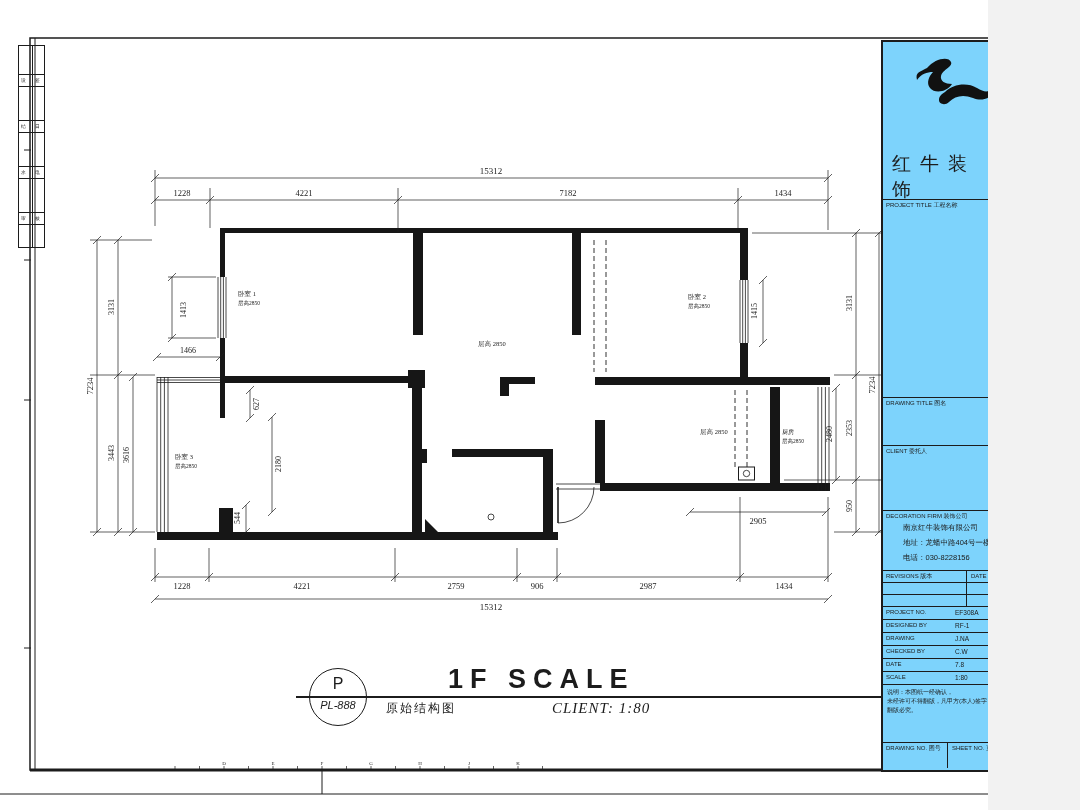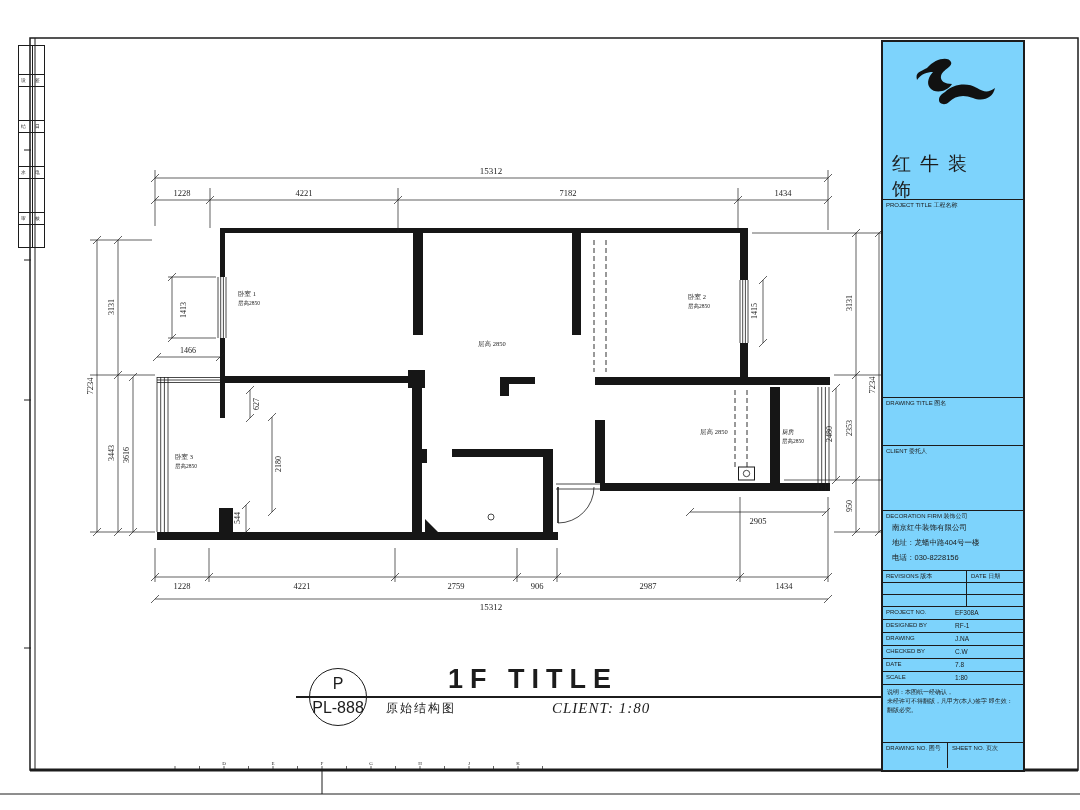--- a/index.html
+++ b/index.html
@@ -1,36 +1,36 @@
 <!DOCTYPE html>
 <html><head>
 <meta charset="utf-8">
 <style>
   html,body{margin:0;padding:0;background:#f2f2f2;}
-  #sheet{position:relative;width:1080px;height:810px;background:#ffffff;overflow:hidden;
+  #sheet{position:relative;width:988px;height:810px;background:#ffffff;overflow:hidden;
          font-family:"Liberation Sans",sans-serif;color:#1c1c1c;}
   .abs{position:absolute;}
   svg text{font-family:"Liberation Serif",serif;fill:#1c1c1c;}
   
   #tblock{left:881px;top:40px;width:140px;height:728px;border:2px solid #1c1c1c;background:#7dd3fc;}
   #tblock .sec{position:absolute;left:0;width:100%;border-top:1px solid #1c1c1c;box-sizing:border-box;}
   .tiny{font-size:6px;line-height:8px;padding:1px 0 0 3px;white-space:nowrap;overflow:hidden;}
   .logo-cn{font-family:"DejaVu Serif",serif;font-size:19px;letter-spacing:9px;line-height:26px;padding-left:9px;}
-  .comp{font-size:7.5px;line-height:15px;padding-left:9px;white-space:nowrap;}
+  .comp{font-size:7.5px;line-height:15px;padding-left:20px;white-space:nowrap;}
   .row13{position:absolute;left:0;width:100%;height:13px;border-top:1px solid #1c1c1c;box-sizing:border-box;}
   .row13 .lab{position:absolute;left:3px;top:2px;font-size:6px;white-space:nowrap;}
   .row13 .val{position:absolute;left:72px;top:2px;font-size:6.5px;white-space:nowrap;}
   .cellsplit{position:absolute;top:0;bottom:0;border-left:1px solid #1c1c1c;}
   .notes{font-size:6px;line-height:9px;padding:3px 2px 0 4px;}
   
   #ptitle-line{left:296px;top:696px;width:712px;height:1.5px;background:#1c1c1c;}
   #pcircle{left:309px;top:668px;width:56px;height:56px;border:1.5px solid #1c1c1c;border-radius:50%;
            text-align:center;background:transparent;}
   #pcircle .top{display:block;margin-top:6px;font-size:16px;}
-  #pcircle .bot{display:block;margin-top:6px;font-size:16px;}
+  #pcircle .bot{display:block;margin-top:6px;font-size:11px;font-style:italic;}
   #t-en{left:448px;top:664px;font-size:27px;font-weight:bold;letter-spacing:7px;}
   #t-cn{left:386px;top:700px;font-size:12px;font-family:"DejaVu Serif",serif;letter-spacing:2px;}
   #t-scale{left:552px;top:700px;font-size:15px;font-style:italic;font-family:"Liberation Serif",serif;letter-spacing:1px;}
   
   #strip{left:18px;top:45px;width:27px;height:203px;border:1px solid #1c1c1c;box-sizing:border-box;}
   #strip .vdiv{position:absolute;left:13px;top:0;bottom:0;width:1px;background:#1c1c1c;}
   .srow{position:absolute;left:0;width:100%;height:13px;border-top:1px solid #1c1c1c;border-bottom:1px solid #1c1c1c;box-sizing:border-box;}
   .srow span{position:absolute;top:2px;font-size:6px;transform:scale(.8);transform-origin:left top;}
 </style>
 </head>
@@ -194,21 +194,21 @@
       <text x="782" y="434" font-size="6">厨房</text>
       <text x="782" y="443" font-size="5.5">层高2850</text>
     </g>
   </svg>
 
   <div class="abs" id="ptitle-line"></div>
   <div class="abs" id="pcircle">
     <span class="top">P</span>
     <span class="bot">PL-888</span>
   </div>
-  <div class="abs" id="t-en">1F TITLE</div>
+  <div class="abs" id="t-en">1F SCALE</div>
   <div class="abs" id="t-cn">原始结构图</div>
   <div class="abs" id="t-scale">CLIENT: 1:80</div>
 
   <div class="abs" id="strip">
     <div class="vdiv"></div>
     <div class="srow" style="top:28px">
       <span style="left:2px">设</span>
       <span style="left:16px">签</span>
     </div>
     <div class="srow" style="top:74px">

